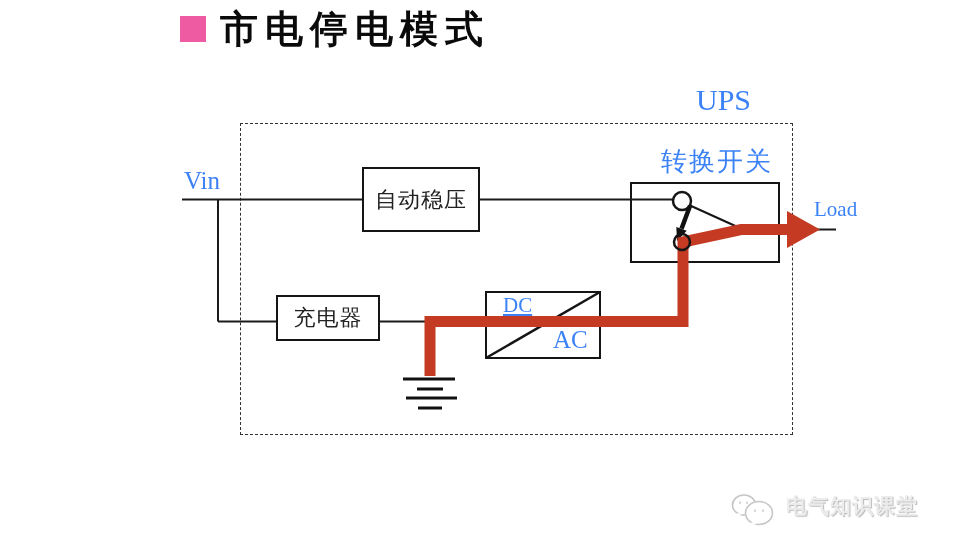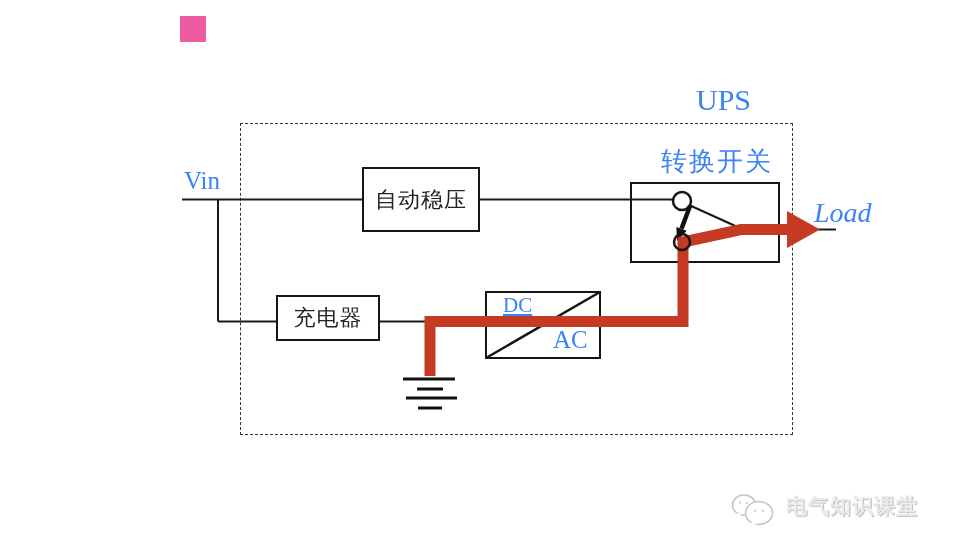--- a/index.html
+++ b/index.html
@@ -30,21 +30,21 @@
   }
   #regulator-box { left:362px; top:167px; width:118px; height:65px; }
   #switch-box    { left:630px; top:182px; width:150px; height:81px; background:transparent; }
   #charger-box   { left:276px; top:295px; width:104px; height:46px; }
   #inverter-box  { left:485px; top:291px; width:116px; height:68px; background:transparent; }
 
   
   .lbl { color:#3b82f6; white-space:nowrap; }
   #vin-label    { left:184px; top:167px; font-size:25px; }
   #ups-label    { left:696px; top:83px;  font-size:30px; }
-  #load-label   { left:814px; top:197px; font-size:28px;font-style:italic; }
+  #load-label   { left:814px; top:197px; font-size:21px; }
   #switch-label { left:661px; top:144px; font-size:26px; letter-spacing:2px; }
   #dc-label     { left:503px; top:293px; font-size:21px;text-decoration:underline; }
   #ac-label     { left:553px; top:326px; font-size:25px; }
 
   
   #wires { left:0; top:0; width:960px; height:556px; pointer-events:none; }
 
   
   #watermark { left:730px; top:492px; display:flex; gap:8px; }
   #watermark-text {
@@ -52,20 +52,21 @@
     font-size:21px; font-weight:bold; color:#ececec;
     text-shadow:1px 1px 1px #b9b9b9; letter-spacing:1px;
   }
 </style>
 </head>
 <body>
 
 <div id="slide">
 
   <div id="title-bullet" class="abs" style="background-color: rgb(238, 91, 163);"></div>
+  <div id="title-text" class="abs lbl">市电停电模式</div>
 
   <div id="ups-box" class="abs"></div>
   <div id="ups-label" class="abs lbl">UPS</div>
 
   <div id="regulator-box" class="abs comp-box">
     <span>自动稳压</span>
   </div>
   <div id="charger-box" class="abs comp-box">
     <span>充电器</span>
   </div>

